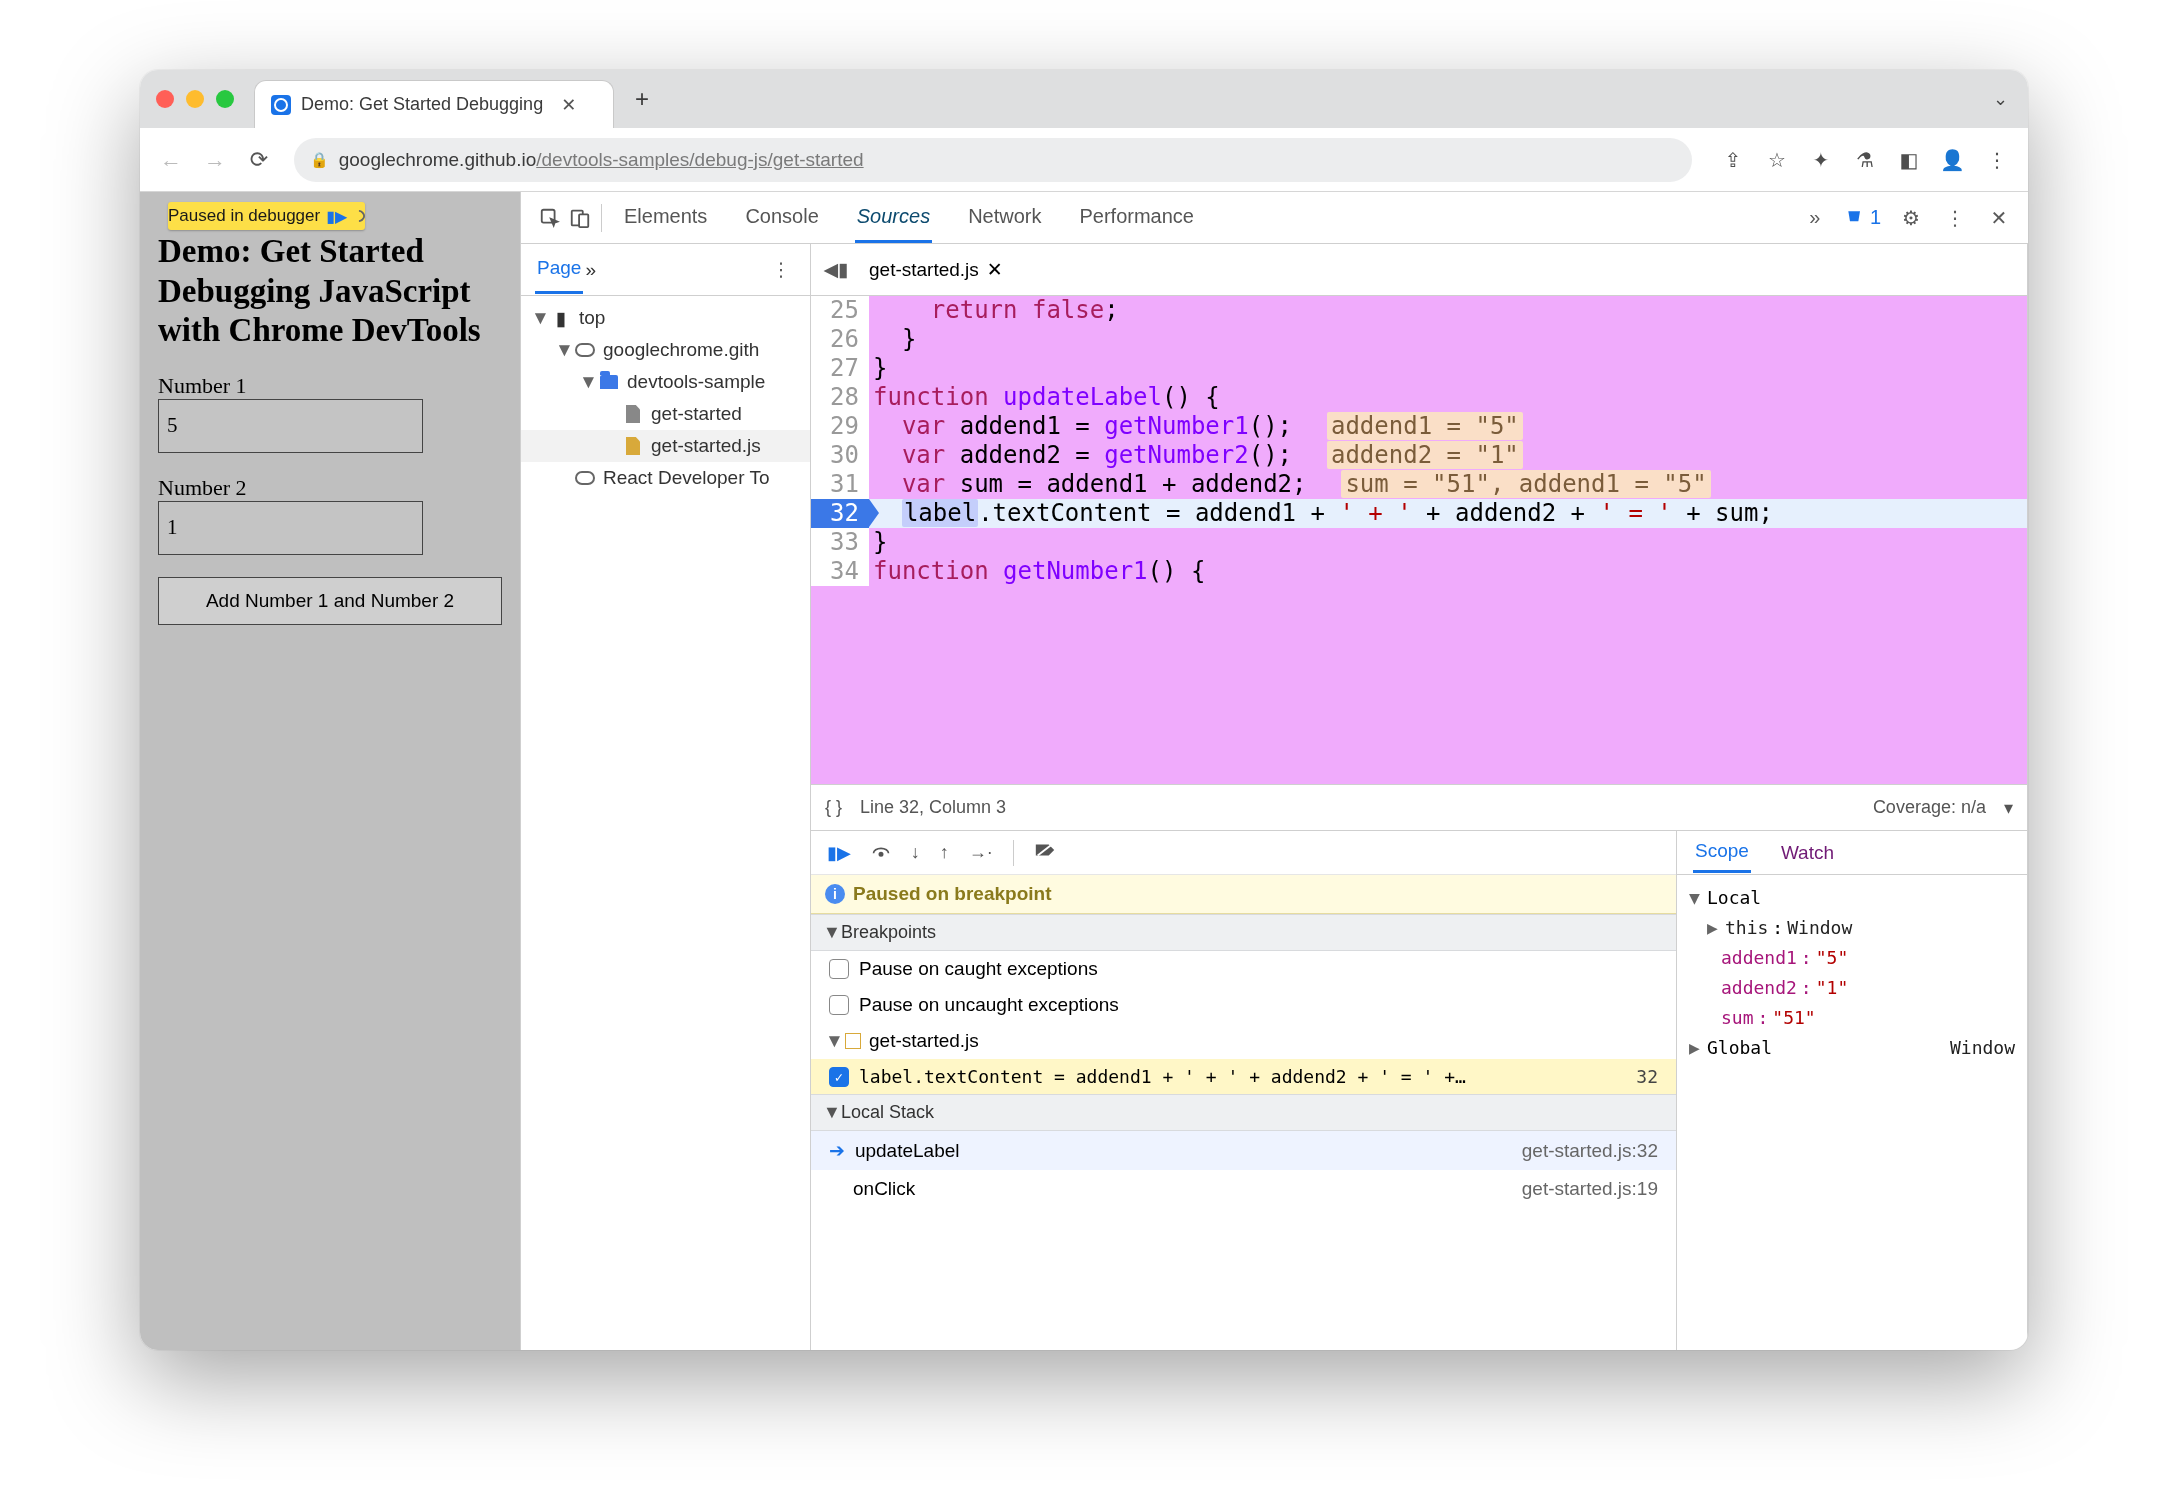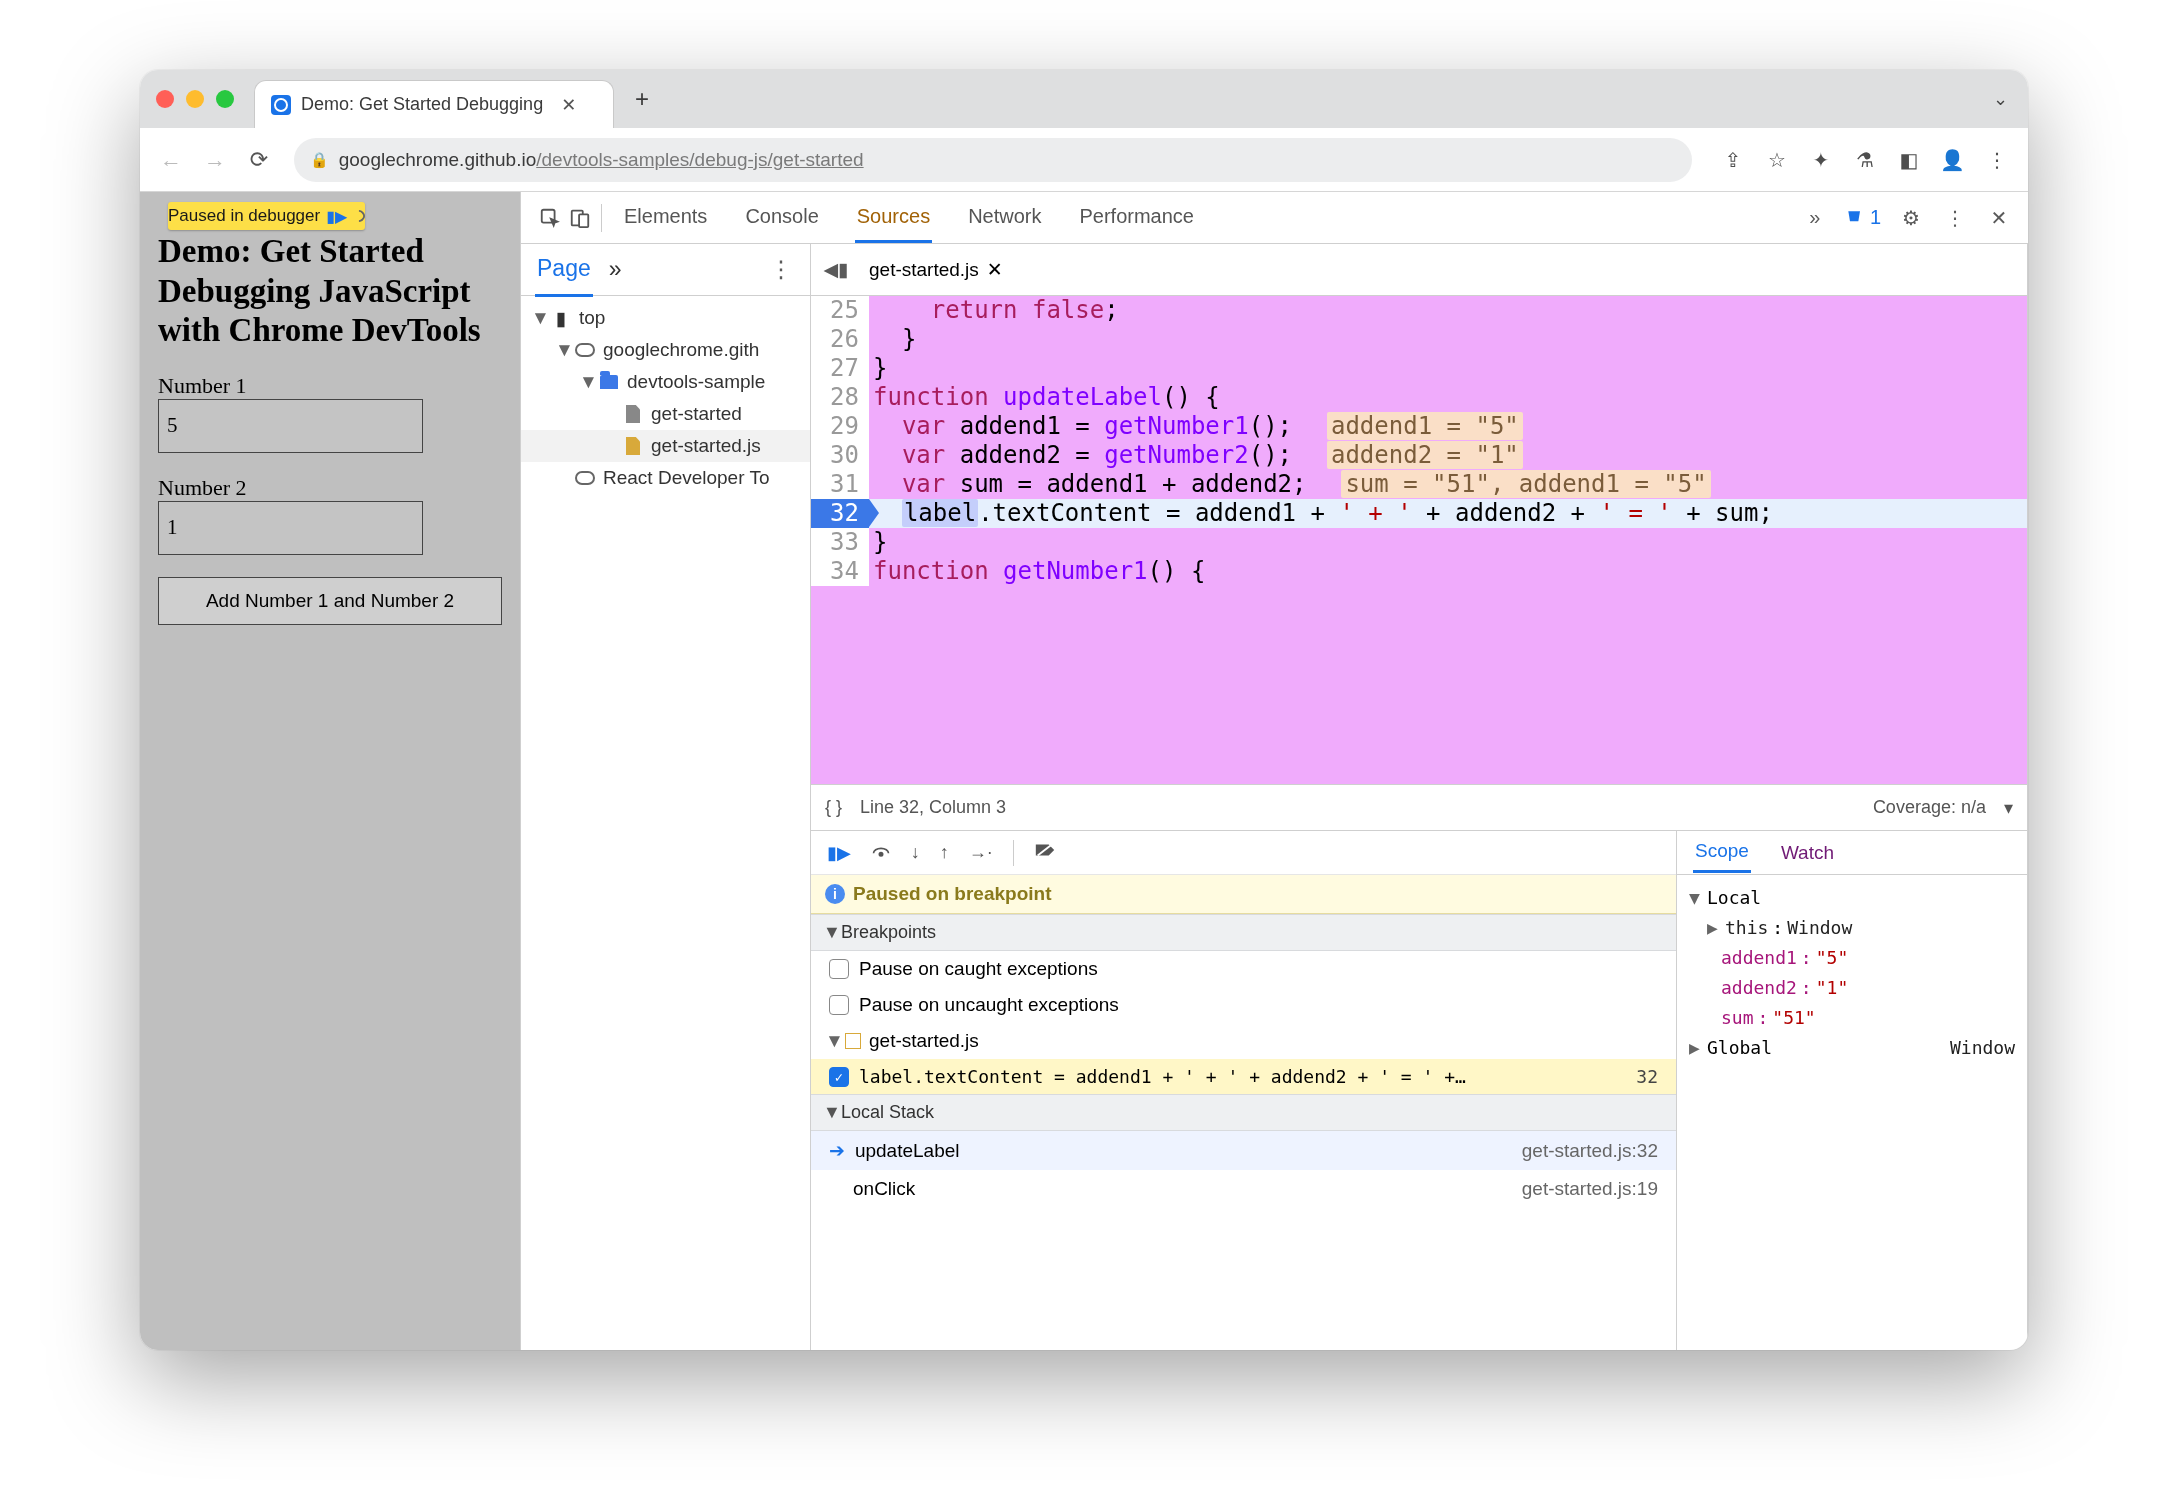--- a/index.html
+++ b/index.html
@@ -40,28 +40,28 @@
 .formlbl{font-family:"Times New Roman",serif;font-size:22px;margin-top:22px;}
 .numfield{width:265px;height:54px;border:1.5px solid #444;background:#c4c4c4;padding:4px 8px;font-family:"Times New Roman",serif;font-size:21px;}
 .addbtn{margin-top:22px;padding:12px 14px;background:#cfcfcf;border:1.5px solid #444;font-family:-apple-system,Arial;font-size:19px;text-align:center;}
 
 
 .devtools{flex:1;display:flex;flex-direction:column;border-left:1px solid #cfcfcf;min-width:0;}
 .dt-top{height:52px;border-bottom:1px solid #cfcfcf;display:flex;align-items:center;padding:0 14px;font-size:20px;color:#3a3a3a;}
 .dt-icon{width:30px;height:30px;display:flex;align-items:center;justify-content:center;color:#5a5a5a;}
 .dt-panels{display:flex;gap:34px;margin-left:14px;}
 .dt-panel{padding:12px 2px;color:#555;cursor:pointer;}
-.dt-panel.active{color:#a16207;border-bottom:3px solid #1a73e8;font-weight:500;}
+.dt-panel.active{color:#0c4a6e;border-bottom:3px solid #1a73e8;font-weight:500;font-style:italic;}
 .dt-right{margin-left:auto;display:flex;gap:14px;align-items:center;}
 .issue-badge{display:flex;align-items:center;gap:5px;background:transparent;border:1px solid transparent;color:#1a73e8;}
 .issue-badge svg{fill:#1a73e8;}
 
 .dt-body{flex:1;display:flex;min-height:0;}
 .nav-col{width:290px;border-right:1px solid #cfcfcf;display:flex;flex-direction:column;}
-.nav-tabs{height:52px;border-bottom:1px solid #cfcfcf;display:flex;align-items:center;padding:0 14px;gap:14px;font-size:23px;}
+.nav-tabs{height:52px;border-bottom:1px solid #cfcfcf;display:flex;align-items:center;padding:0 14px;font-size:19px;}
 .nav-tab{padding:12px 2px;cursor:pointer;color:#333;}
 .nav-tab.active{color:#1a73e8;border-bottom:3px solid #1a73e8;}
 .tree{padding:6px 0;font-size:19px;color:#333;overflow:hidden;}
 .tree-row{display:flex;align-items:center;gap:8px;padding:5px 10px;white-space:nowrap;}
 .tree-row.sel{background:#f2f2f2;}
 .tri{width:12px;display:inline-block;color:#666;}
 .ficon{width:20px;height:20px;display:inline-flex;align-items:center;justify-content:center;}
 .folder{background:#3b78e7;width:18px;height:14px;border-radius:2px 2px 0 0;position:relative;}
 .folder::before{content:"";position:absolute;left:0;top:-4px;width:10px;height:4px;background:#3b78e7;border-radius:2px 2px 0 0;}
 .fileic{width:14px;height:18px;background:#888;clip-path:polygon(0 0,70% 0,100% 25%,100% 100%,0 100%);}

